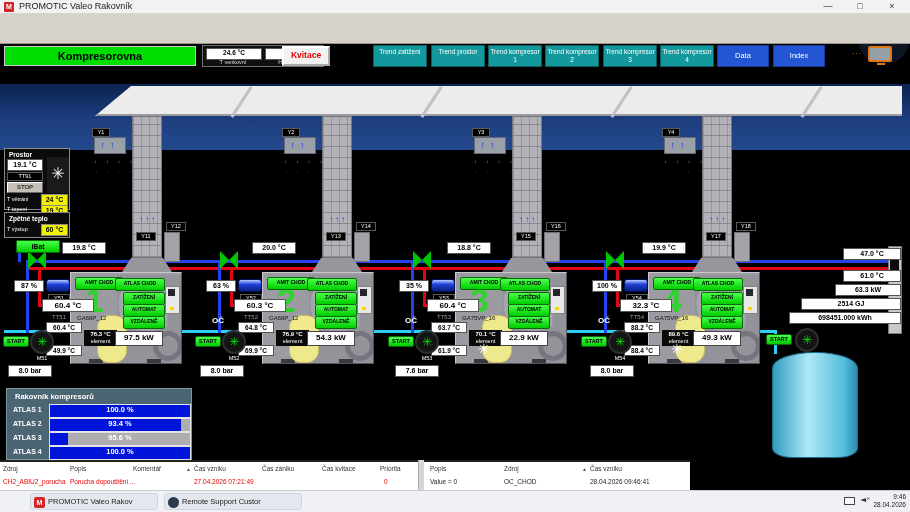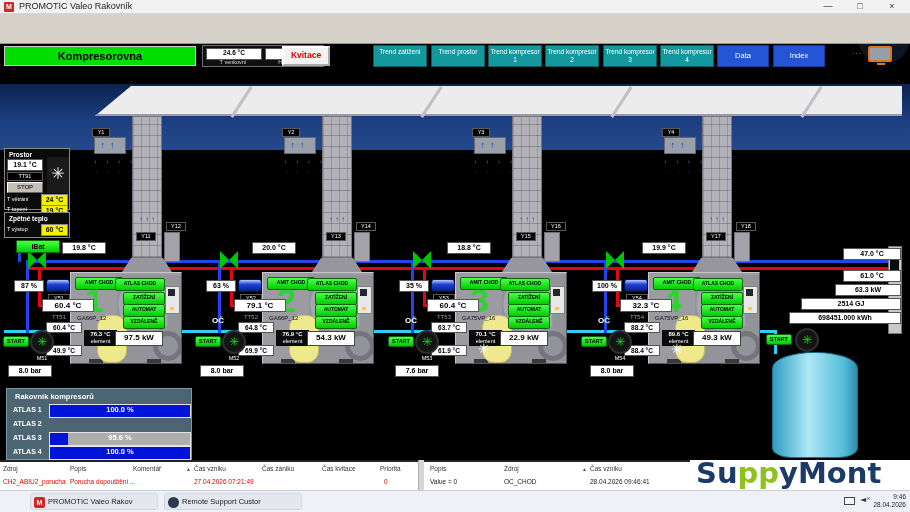--- a/index.html
+++ b/index.html
@@ -403,21 +403,21 @@
   </div>
 
   <div class="s comp" style="left:192px;top:248px">
     <div class="pipe pv blue" style="left:26px;top:15px;height:70px"></div>
     <div class="pipe pv red" style="left:38px;top:22px;height:36px"></div>
     <div class="pipe ph red" style="left:38px;top:56px;width:36px"></div>
     <span class="xvalve" style="left:28px;top:3px"></span>
     <div class="wbox" style="left:14px;top:32px;width:30px">63 %</div>
     <div class="motor" style="left:46px;top:31px"></div>
     <div class="blk" style="left:48px;top:46px;width:22px">Y52</div>
-    <div class="wbox" style="left:42px;top:51px;width:52px;height:13px;font-size:8px;line-height:11px">79.1 °C</div>
+    <div class="wbox" style="left:42px;top:51px;width:52px;height:13px;font-size:8px;line-height:11px">60.3 °C</div>
     <span class="ttag" style="left:52px;top:66px">TT52</span>
     <div class="unit" style="left:70px;top:24px">
       <div class="rp"></div>
       <span class="gtxt">G</span>
       <div class="ring"></div>
       <div class="gbtn" style="position:absolute;left:4px;top:4px;width:46px">AMIT CHOD</div>
       <span class="num">2</span>
       <span class="model">GA66P_12</span>
       <div class="yel"></div>
       <div class="ebox"><span>76.9 °C</span><span class="el2">element</span></div>
@@ -535,20 +535,24 @@
   <div class="s tank"></div>
 
   <div class="s loadp">
     <div class="lp-title">Rakovník kompresorů</div>
     <span class="lp-label" style="top:17px">ATLAS 1</span>
     <div class="lp-bar" style="top:15px">
       <div class="lp-fill" style="width: 100%;"></div>
       <span class="lp-val">100.0 %</span>
       </div>
     <span class="lp-label" style="top:31px">ATLAS 2</span>
+    <div class="lp-bar" style="top:29px">
+      <div class="lp-fill" style="width: 93.4%;"></div>
+      <span class="lp-val">93.4 %</span>
+      </div>
     <span class="lp-label" style="top:45px">ATLAS 3</span>
     <div class="lp-bar" style="top:43px">
       <div class="lp-fill" style="width: 12.5%;"></div>
       <span class="lp-val">95.6 %</span>
       </div>
     <span class="lp-label" style="top:59px">ATLAS 4</span>
     <div class="lp-bar" style="top:57px">
       <div class="lp-fill" style="width: 100%;"></div>
       <span class="lp-val">100.0 %</span>
       </div>
@@ -573,23 +577,20 @@
   <div class="s tbl" style="left:424px;top:460px;width:266px;height:30px">
     <span class="th" style="left:6px;top:3px">Popis</span>
     <span class="th" style="left:80px;top:3px">Zdroj</span>
     <span class="sorti" style="left:158px;top:4px">▲</span>
     <span class="th" style="left:166px;top:3px">Čas vzniku</span>
     <span style="left:6px;top:16px">Value = 0</span>
     <span style="left:80px;top:16px">OC_CHOD</span>
     <span style="left:166px;top:16px">28.04.2026 09:46:41</span>
   </div>
 
-  <div class="s logo">
-    <div><span>Su</span><span class="grn">pp</span><span>yMont</span></div>
-  </div>
 
   <div class="s task"></div>
   <div class="s win">
       <i></i>
     </div>
   <div class="s tapp" style="left:30px;width:128px">
     <span class="mico">M</span>
     <span>PROMOTIC Valeo Rakov</span></div>
   <div class="s tapp" style="left:164px;width:138px">
     <span class="rico"></span>

